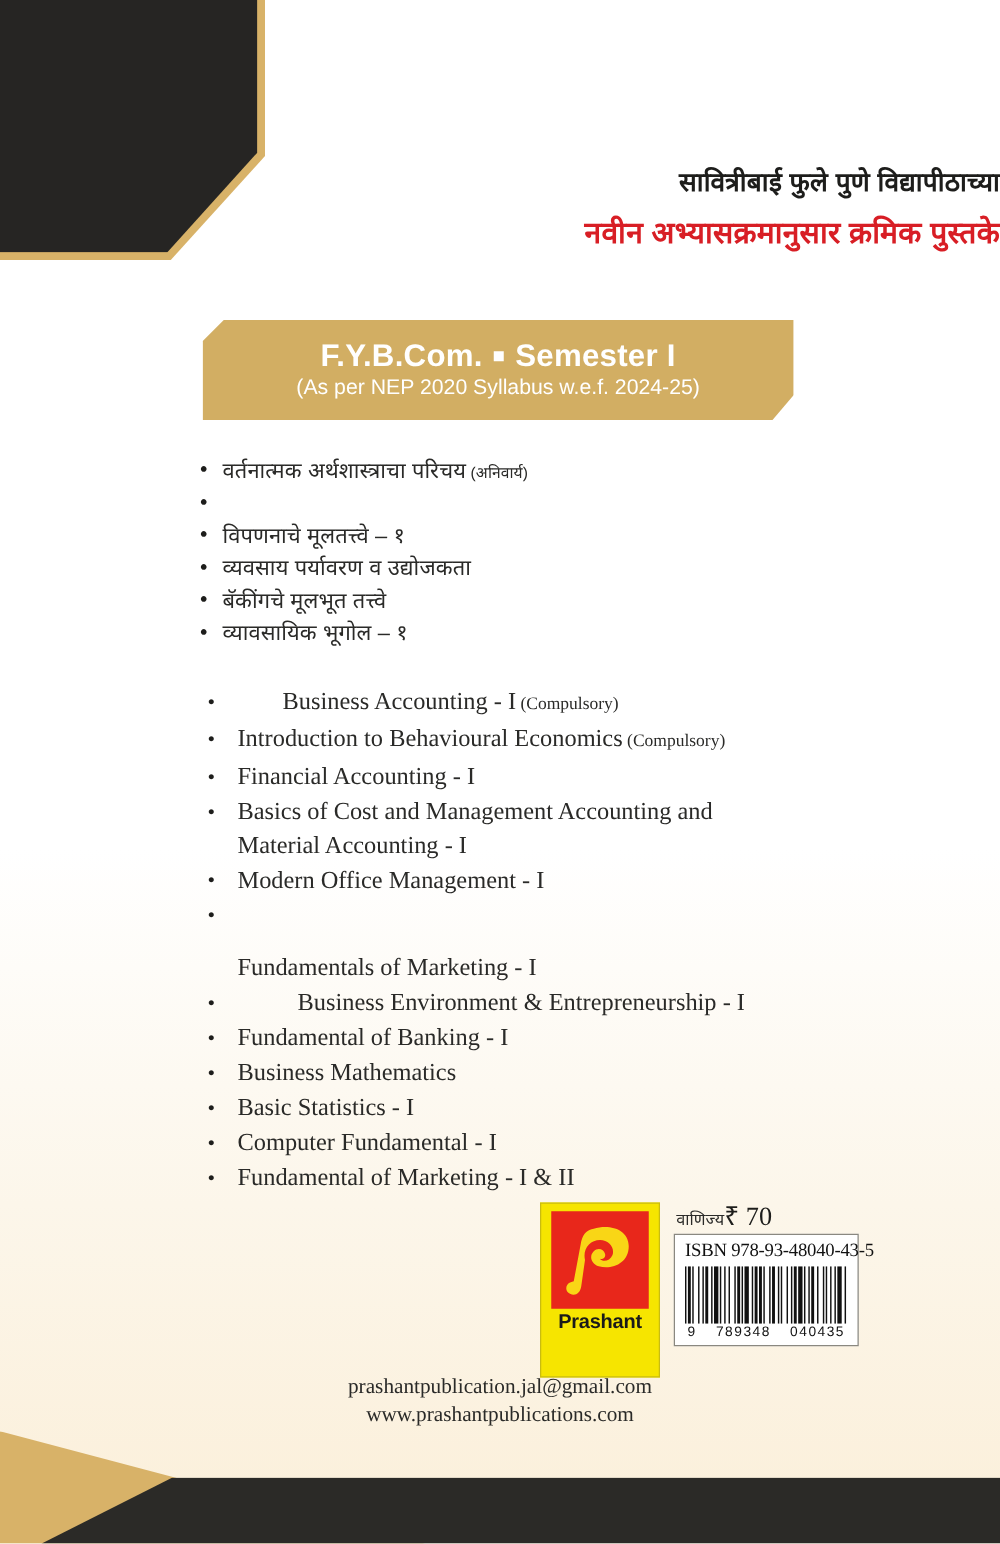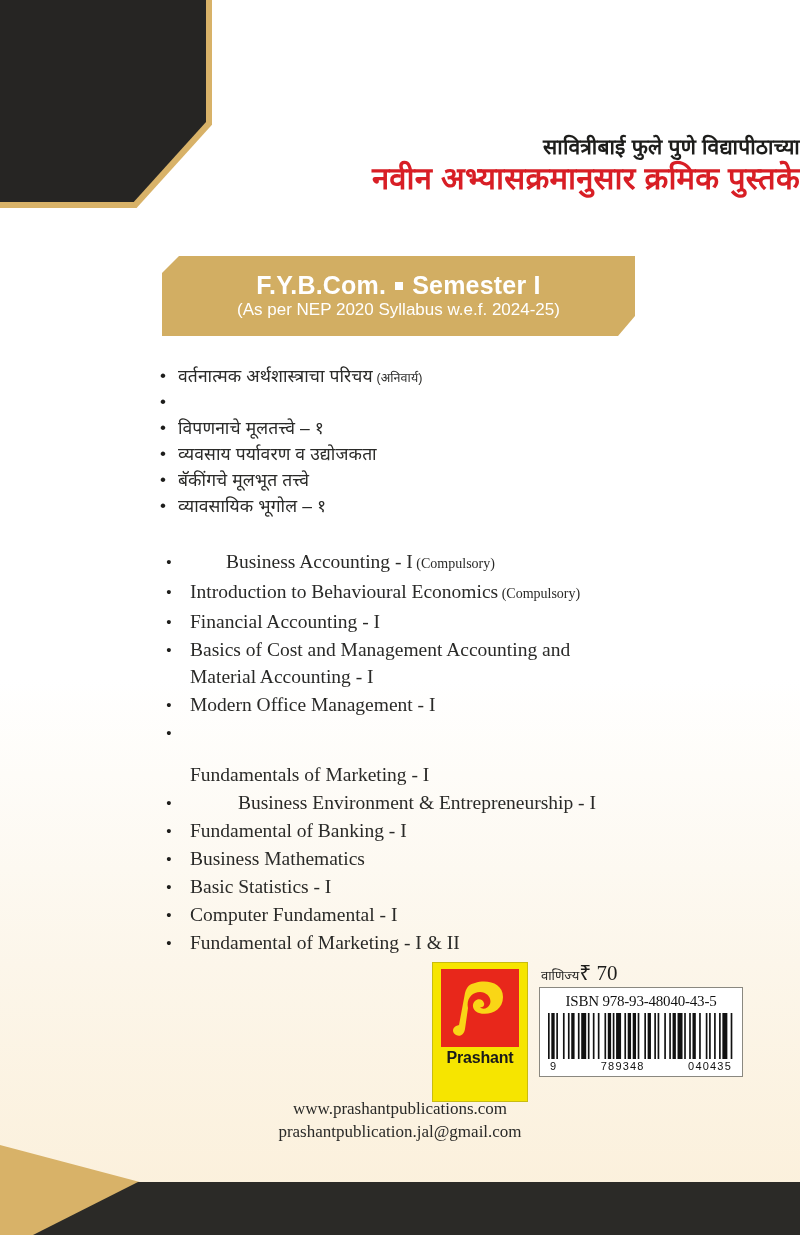--- a/index.html
+++ b/index.html
@@ -51,22 +51,23 @@
   .hdr{
     position:absolute;left:0;top:134px;width:800px;
     text-align:right;
   }
   .hdr-line1{
     font-family:"Liberation Sans", sans-serif;
     font-size:21px;font-weight:700;color:#1D1D1B;
     letter-spacing:.2px;line-height:1.25;
   }
   .hdr-line2{
-    font-family:"Liberation Sans", sans-serif;
-    font-size:31px;font-weight:700;color:#D81E25;
+    margin-top:12px;
+    font-family:"Liberation Sans", sans-serif;
+    font-size:24px;font-weight:700;color:#D81E25;
     letter-spacing:.2px;line-height:1.22;
   }
 
   
   .banner{
     position:absolute;left:162px;top:256px;
     width:473px;height:80px;
     background:#D2AE63;
     clip-path:polygon(17px 0, 100% 0, 100% 60px, 456px 100%, 0 100%, 0 17px);
     display:flex;flex-direction:column;
@@ -180,21 +181,21 @@
   }
   .price{
     font-family:"Liberation Serif", serif;
     font-size:21px;color:#1D1D1B;line-height:1.1;
   }
   .barcode-box{
     background:#FFFFFF;
     border:1px solid #8A8880;
     padding:5px 8px 4px 8px;
     box-sizing:border-box;
-    width:204px;
+    width:148px;
   }
   .isbn-text{
     font-family:"Liberation Serif", serif;
     font-size:15px;color:#111111;text-align:center;
     line-height:1.15;white-space:nowrap;
     letter-spacing:-.2px;
   }
   .bars{
     height:46px;margin-top:3px;
     display:block;width:100%;
@@ -373,20 +374,20 @@
             <span>789348</span>
             <span>040435</span>
           </div>
         </div>
       </div>
 
     </div>
   </div>
 
   <div class="web">
+    <div>prashantpublication.jal@gmail.com</div>
     <div>www.prashantpublications.com</div>
-    <div>prashantpublication.jal@gmail.com</div>
   </div>
 
   <div class="bottom-gold"></div>
   <div class="bottom-dark-full"></div>
 
 </div>
 
 </body></html>

